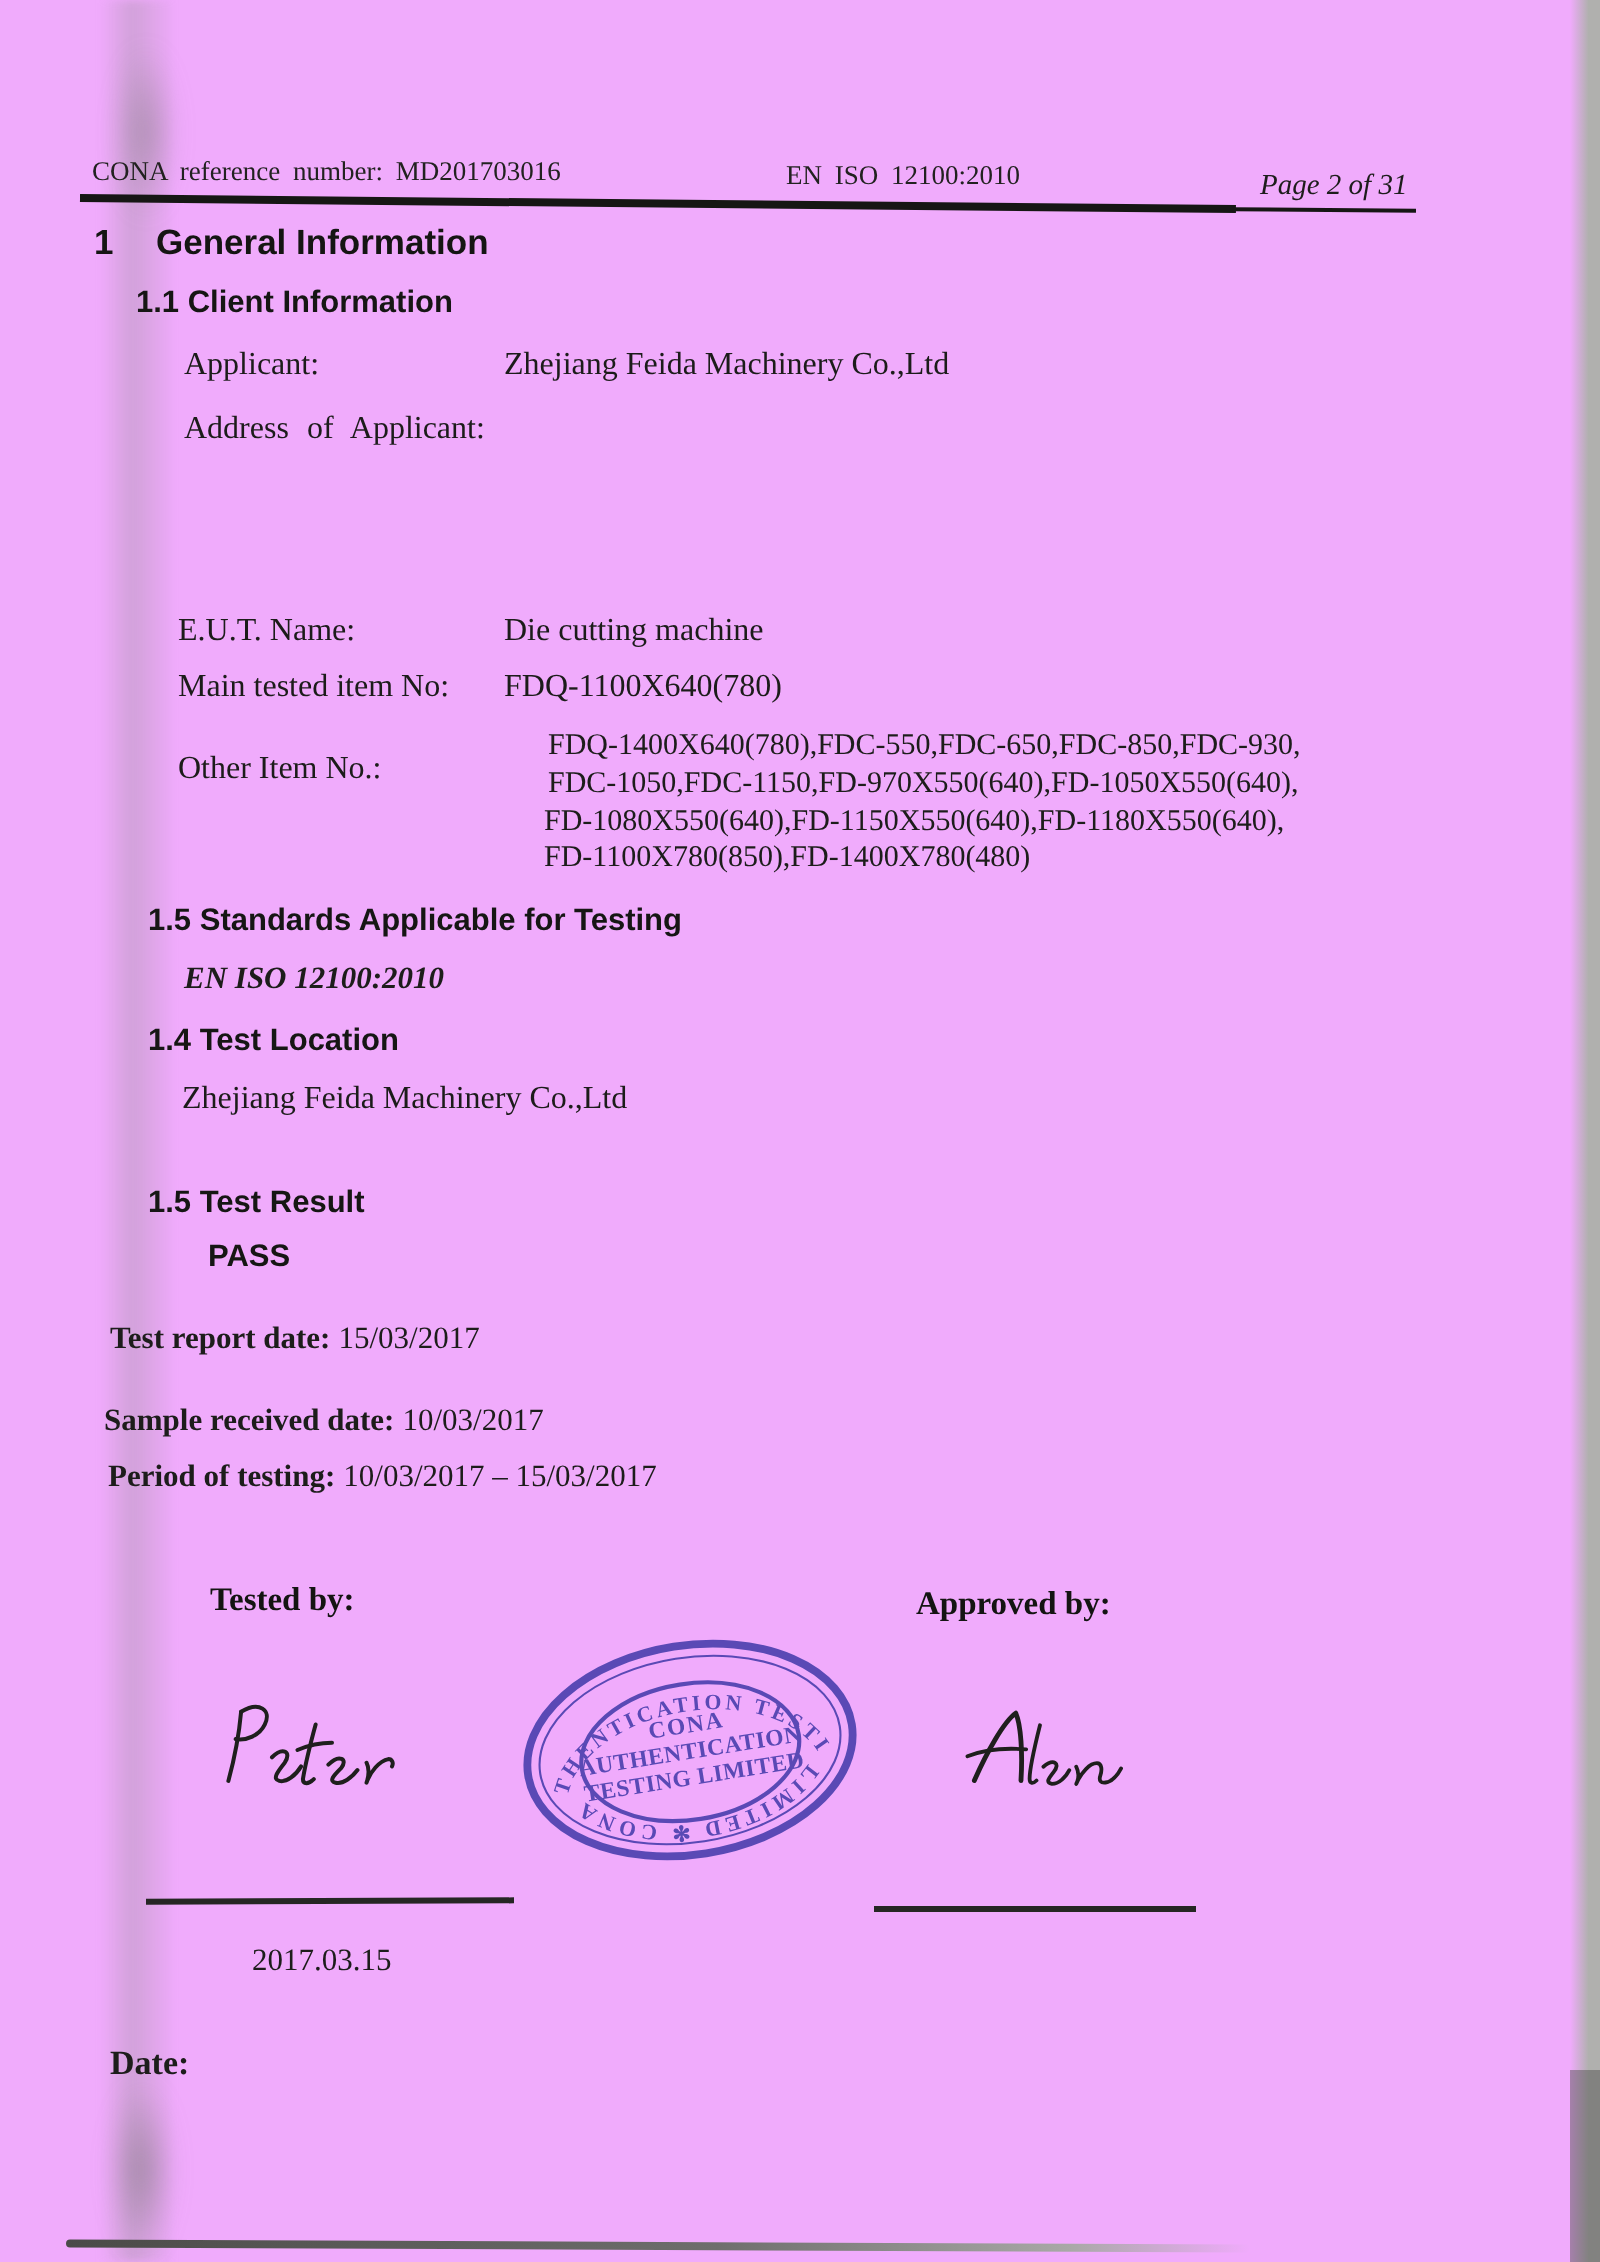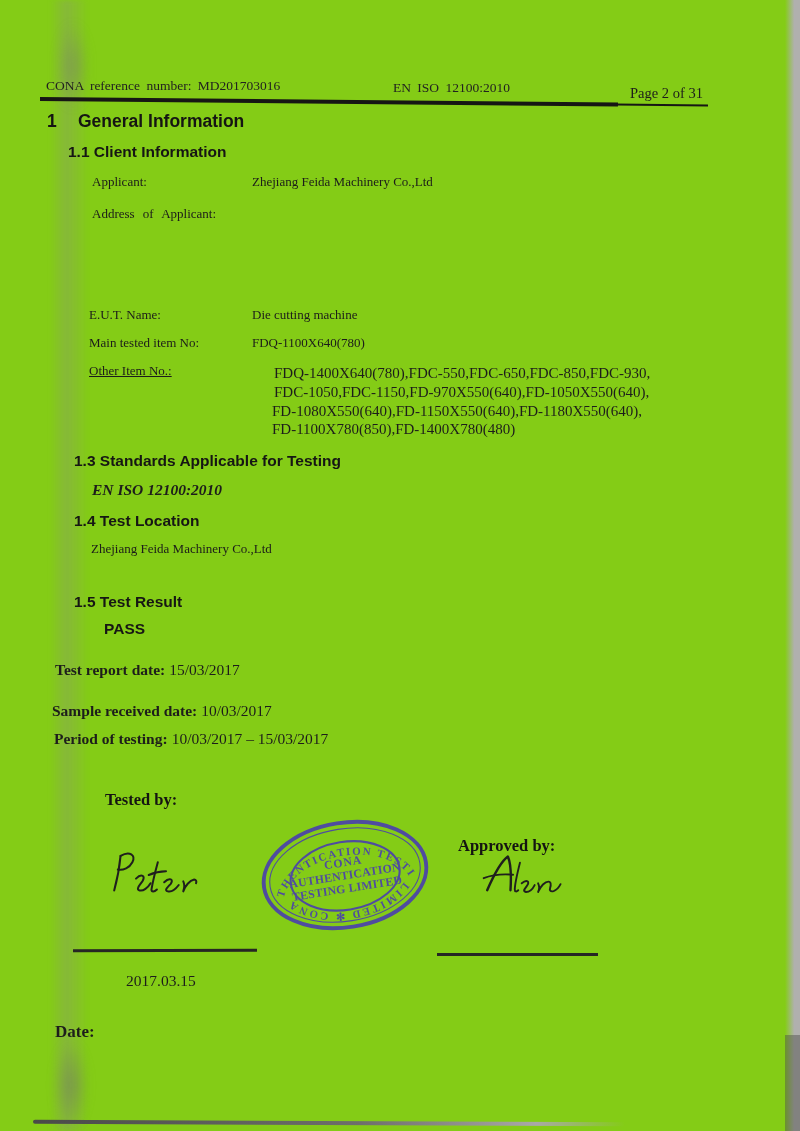--- a/index.html
+++ b/index.html
@@ -1,25 +1,25 @@
 <!DOCTYPE html>
 <html><head>
 <meta charset="utf-8">
 <style>
   html,body{margin:0;padding:0;background:#e8e8e6;}
-  .page{position:relative;width:800px;height:1131px;margin:0 auto;background:#84cc16;
+  .page{position:relative;width:800px;height:1131px;margin:0 auto;background:#f0abfc;
         font-family:"Liberation Serif",serif;color:#1d1d1b;overflow:hidden;}
   .abs{position:absolute;white-space:nowrap;}
   .serif{font-family:"Liberation Serif",serif;}
   .sans{font-family:"Liberation Sans",sans-serif;}
   .b{font-weight:bold;}
   .hdr{font-size:13.5px;word-spacing:3px;color:#222220;}
   .h1{font-size:17.5px;font-weight:bold;color:#151513;}
   .h2{font-size:15.5px;font-weight:bold;color:#161614;}
-  .lbl,.val{font-size:13px;color:#1c1c1a;}
+  .lbl,.val{font-size:16px;color:#1c1c1a;}
   .itemline{font-size:15px;line-height:19px;margin-left:22px;}
   .datelbl{font-size:15.5px;font-weight:bold;}
   .dateval{font-size:15.5px;}
   .siglbl{font-size:16.5px;font-weight:bold;color:#141412;}
   .rule{position:absolute;background:#161614;}
   
   .left-band{position:absolute;left:50px;top:0;width:36px;height:1131px;
      background:linear-gradient(to right,rgba(135,135,133,0) 0%,rgba(140,140,138,.30) 45%,rgba(140,140,138,.04) 100%);
      filter:blur(2px);}
   .smudge{position:absolute;border-radius:50%;filter:blur(6px);}
@@ -40,43 +40,43 @@
 
   <div class="left-band"></div>
   <div class="smudge" style="left:58px;top:22px;width:30px;height:88px;background:radial-gradient(ellipse,rgba(118,118,116,.45),rgba(118,118,116,0) 70%);"></div>
   <div class="smudge" style="left:55px;top:1040px;width:32px;height:90px;background:radial-gradient(ellipse,rgba(110,110,108,.5),rgba(110,110,108,0) 70%);"></div>
   <div class="right-band"></div>
   <div class="right-band-dark"></div>
   <div class="bottom-strip"></div>
 
   <div class="abs hdr serif" style="left:46px;top:78px;">CONA reference number: MD201703016</div>
   <div class="abs hdr serif" style="left:393px;top:80px;">EN ISO 12100:2010</div>
-  <div class="abs serif" style="left:630px;top:85px;font-size:14.5px;">Page 2 of 31</div>
+  <div class="abs serif" style="left:630px;top:85px;font-size:14.5px;font-style:italic;">Page 2 of 31</div>
   <div class="rule" style="left:40px;top:97px;width:578px;height:3.5px;transform:rotate(0.55deg);transform-origin:left center;"></div>
   <div class="rule" style="left:616px;top:104px;width:92px;height:2px;transform:rotate(0.5deg);"></div>
 
   <div class="abs h1 sans" style="left:47px;top:111px;">1</div>
   <div class="abs h1 sans" style="left:78px;top:111px;">General Information</div>
 
   <div class="abs h2 sans" style="left:68px;top:143px;">1.1 Client Information</div>
   <div class="abs lbl" style="left:92px;top:174px;">Applicant:</div>
   <div class="abs val" style="left:252px;top:174px;">Zhejiang Feida Machinery Co.,Ltd</div>
   <div class="abs lbl" style="left:92px;top:206px;word-spacing:5px;">Address of Applicant:</div>
 
   <div class="abs lbl" style="left:89px;top:307px;">E.U.T. Name:</div>
   <div class="abs val" style="left:252px;top:307px;">Die cutting machine</div>
   <div class="abs lbl" style="left:89px;top:335px;">Main tested item No:</div>
   <div class="abs val" style="left:252px;top:335px;">FDQ-1100X640(780)</div>
-  <div class="abs lbl" style="left:89px;top:363px;text-decoration:underline;">Other Item No.:</div>
+  <div class="abs lbl" style="left:89px;top:376px;">Other Item No.:</div>
   <div class="abs itemline" style="left:252px;top:364px;">FDQ-1400X640(780),FDC-550,FDC-650,FDC-850,FDC-930,</div>
   <div class="abs itemline" style="left:252px;top:383px;">FDC-1050,FDC-1150,FD-970X550(640),FD-1050X550(640),</div>
   <div class="abs itemline" style="left:250px;top:402px;">FD-1080X550(640),FD-1150X550(640),FD-1180X550(640),</div>
   <div class="abs itemline" style="left:250px;top:420px;">FD-1100X780(850),FD-1400X780(480)</div>
 
-  <div class="abs h2 sans" style="left:74px;top:452px;">1.3 Standards Applicable for Testing</div>
+  <div class="abs h2 sans" style="left:74px;top:452px;">1.5 Standards Applicable for Testing</div>
   <div class="abs b serif" style="left:92px;top:481px;font-size:15.5px;font-style:italic;">EN ISO 12100:2010</div>
 
   <div class="abs h2 sans" style="left:74px;top:512px;">1.4 Test Location</div>
   <div class="abs val" style="left:91px;top:541px;">Zhejiang Feida Machinery Co.,Ltd</div>
 
   <div class="abs h2 sans" style="left:74px;top:593px;">1.5 Test Result</div>
   <div class="abs h2 sans" style="left:104px;top:620px;">PASS</div>
 
   <div class="abs" style="left:55px;top:634px;margin-top:27px;">
     <span class="datelbl">Test report date:</span>
@@ -85,21 +85,21 @@
   <div class="abs" style="left:52px;top:702px;">
     <span class="datelbl">Sample received date:</span>
     <span class="dateval">10/03/2017</span>
   </div>
   <div class="abs" style="left:54px;top:730px;">
     <span class="datelbl">Period of testing:</span>
     <span class="dateval">10/03/2017 –  15/03/2017</span>
   </div>
 
   <div class="abs siglbl" style="left:105px;top:790px;">Tested by:</div>
-  <div class="abs siglbl" style="left:458px;top:792px;margin-top:44px;">Approved by:</div>
+  <div class="abs siglbl" style="left:458px;top:792px;">Approved by:</div>
 
   <svg class="abs sig" style="left:106px;top:846px;" width="100" height="58" viewBox="0 0 110 60" aria-label="Peter">
     <path d="M16,9 C15,20 12,36 9,47"></path>
     <path d="M16,9 C26,3 33,8 29,16 C26,22 19,25 13,24"></path>
     <path d="M33,34 C39,28 44,31 40,37 C36,42 33,46 37,47 C41,48 46,44 49,39"></path>
     <path d="M57,16 C54,27 51,40 50,46 C50,49 53,49 56,46"></path>
     <path d="M47,30 C54,27 61,26 66,26"></path>
     <path d="M64,38 C70,32 75,35 71,40 C67,44 64,47 68,48 C72,49 77,45 80,41"></path>
     <path d="M85,37 C87,41 86,45 85,48 C87,42 92,36 97,35 C99,35 100,37 99,39"></path>
   </svg>

